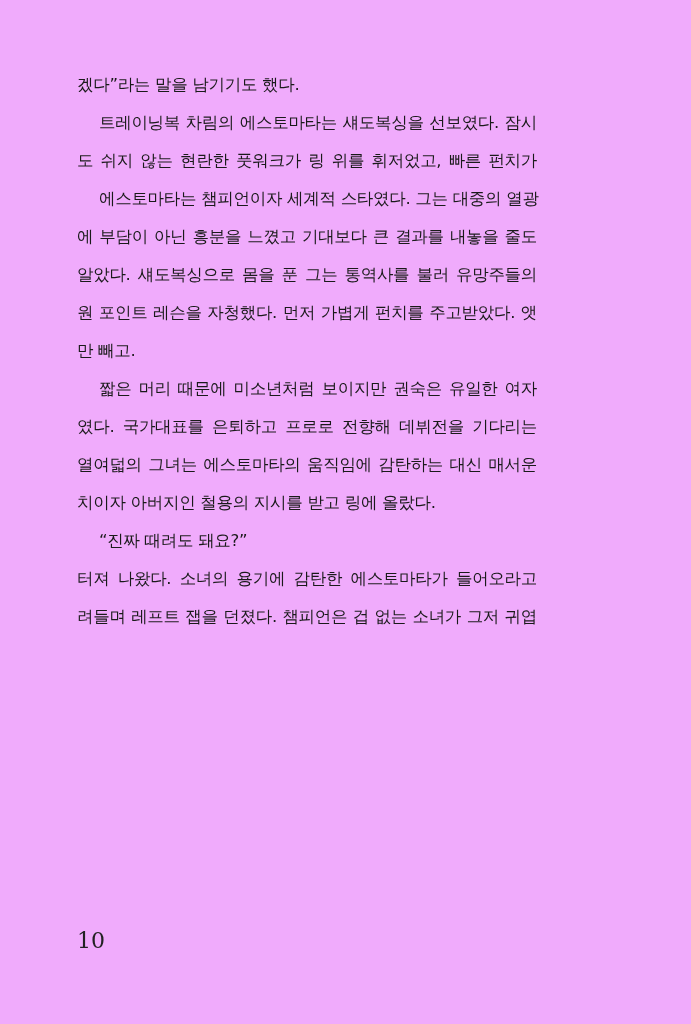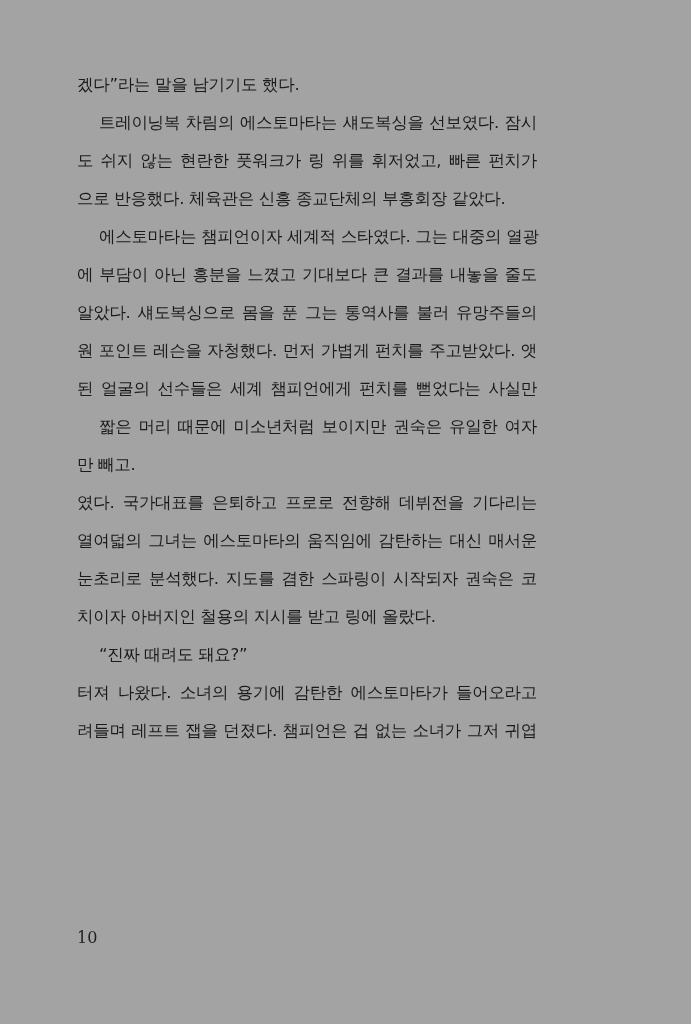--- a/index.html
+++ b/index.html
@@ -12,21 +12,21 @@
       height: 1024px;
       position: relative;
       overflow: hidden;
     }
     .page {
       position: absolute;
       left: 0;
       top: 0;
       width: 691px;
       height: 1024px;
-      background: #a3a3a3;
+      background: #f0abfc;
     }
     .text-block {
       position: absolute;
       left: 77px;
       top: 66px;
       width: 460px;
       font-family: "DejaVu Sans", sans-serif;
       font-size: 16.5px;
       color: #1a1a1a;
       letter-spacing: -0.3px;
@@ -42,43 +42,40 @@
       text-align-last: left;
     }
     .line.indent {
       padding-left: 22px;
     }
     .page-number {
       position: absolute;
       left: 77px;
       top: 928px;
       font-family: "DejaVu Serif", serif;
-      font-size: 16px;
+      font-size: 22px;
       color: #222222;
       text-align: right;
     }
   </style>
 </head>
 <body>
 
 <div class="page">
   <div class="text-block">
     <div class="line last">겠다”라는 말을 남기기도 했다.</div>
     <div class="line indent">트레이닝복 차림의 에스토마타는 섀도복싱을 선보였다. 잠시</div>
     <div class="line">도 쉬지 않는 현란한 풋워크가 링 위를 휘저었고, 빠른 펀치가</div>
-    <div class="line last">으로 반응했다. 체육관은 신흥 종교단체의 부흥회장 같았다.</div>
     <div class="line indent">에스토마타는 챔피언이자 세계적 스타였다. 그는 대중의 열광</div>
     <div class="line">에 부담이 아닌 흥분을 느꼈고 기대보다 큰 결과를 내놓을 줄도</div>
     <div class="line">알았다. 섀도복싱으로 몸을 푼 그는 통역사를 불러 유망주들의</div>
     <div class="line">원 포인트 레슨을 자청했다. 먼저 가볍게 펀치를 주고받았다. 앳</div>
-    <div class="line">된 얼굴의 선수들은 세계 챔피언에게 펀치를 뻗었다는 사실만</div>
+    <div class="line last">만 빼고.</div>
     <div class="line indent">짧은 머리 때문에 미소년처럼 보이지만 권숙은 유일한 여자</div>
-    <div class="line last">만 빼고.</div>
     <div class="line">였다. 국가대표를 은퇴하고 프로로 전향해 데뷔전을 기다리는</div>
     <div class="line">열여덟의 그녀는 에스토마타의 움직임에 감탄하는 대신 매서운</div>
-    <div class="line">눈초리로 분석했다. 지도를 겸한 스파링이 시작되자 권숙은 코</div>
     <div class="line last">치이자 아버지인 철용의 지시를 받고 링에 올랐다.</div>
     <div class="line indent last">“진짜 때려도 돼요?”</div>
     <div class="line">터져 나왔다. 소녀의 용기에 감탄한 에스토마타가 들어오라고</div>
     <div class="line">려들며 레프트 잽을 던졌다. 챔피언은 겁 없는 소녀가 그저 귀엽</div>
   </div>
   <div class="page-number">10</div>
 </div>
 
 </body></html>

